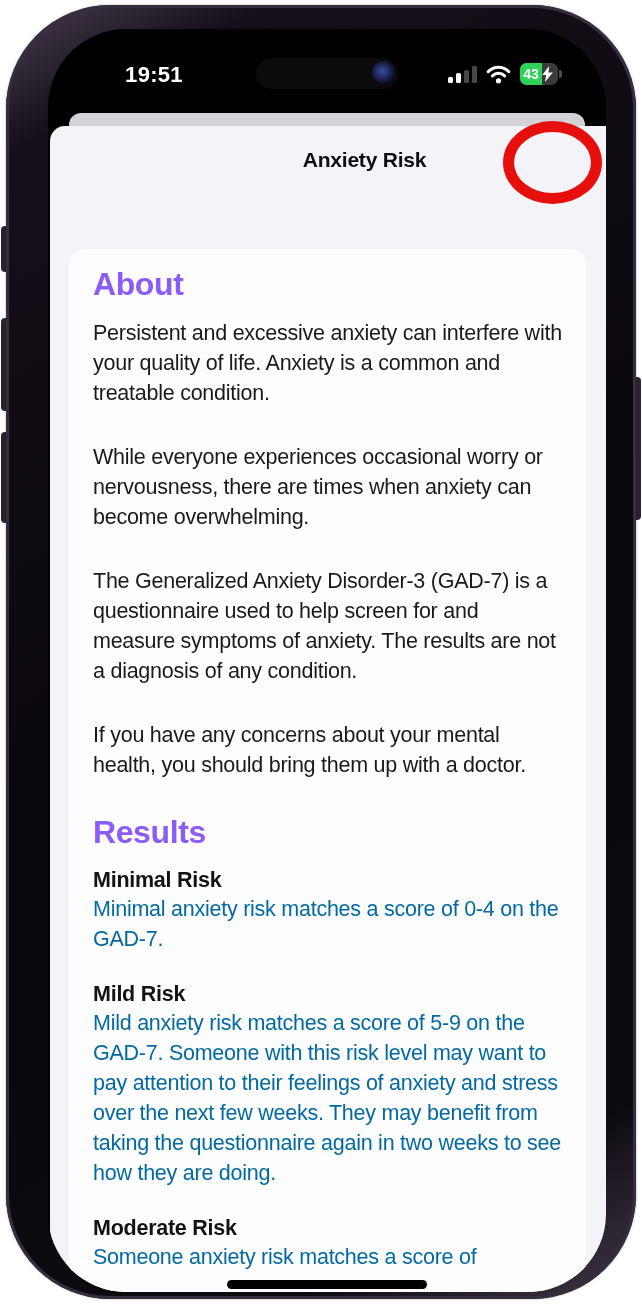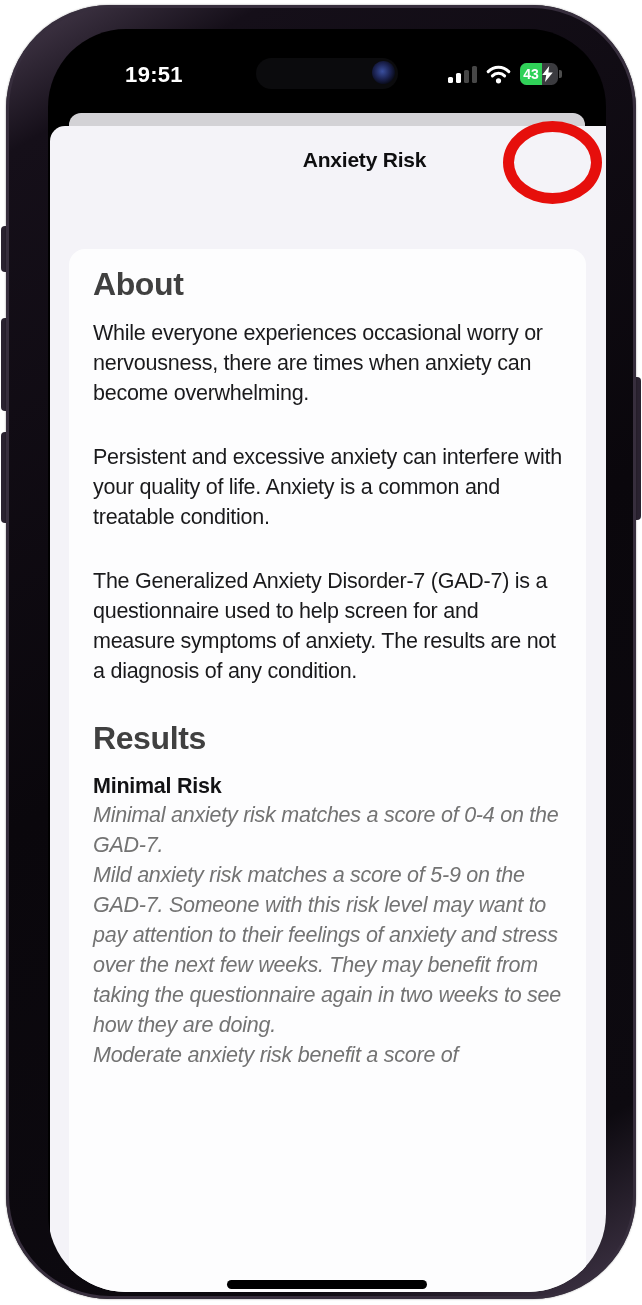--- a/index.html
+++ b/index.html
@@ -54,26 +54,26 @@
            border-radius:15px 15px 0 0; background:#f4f3f8; }
   .navbar { position:absolute; left:0; top:0; width:100%; height:64px; }
   .nav-title { position:absolute; left:0; right:0; top:22px; text-align:center;
                font-size:21px; font-weight:700; color:#0e0e10; letter-spacing:-0.2px; }
   .done-btn { position:absolute; right:20px; top:22px; font-size:21px; font-weight:600;
               color:#000000; background:none; border:none; cursor:pointer;
               font-family:"Liberation Sans",sans-serif; letter-spacing:-0.2px; }
 
   .card { position:absolute; left:19px; top:123px; width:517px; height:1160px;
           background:#fdfdfe; border-radius:16px; padding:17px 24px 0 24px; }
-  .h-big { font-size:32px; font-weight:700; color:#404040; letter-spacing:-0.4px; margin-bottom:15px; }
+  .h-big { font-size:32px; font-weight:700; color:#8b5cf6; letter-spacing:-0.4px; margin-bottom:15px; }
   .para { font-size:21.5px; line-height:30px; color:#1a1a1c; letter-spacing:-0.25px; margin-bottom:34px; }
   .results-h { margin-top:6px; }
   .item-title { font-size:21.5px; line-height:28px; font-weight:700; color:#131315;
                 letter-spacing:-0.25px; margin-top:26px; }
-  .item-body { font-size:21.5px; line-height:30px; color:#737373; letter-spacing:-0.25px;font-style:italic; }
+  .item-body { font-size:21.5px; line-height:30px; color:#0369a1; letter-spacing:-0.25px; }
 
   .home-indicator { position:absolute; left:179px; bottom:3px; width:200px; height:9px;
                     border-radius:5px; background:#000; z-index:5; }
 
   
   .red-oval { position:absolute; left:503px; top:121px; width:99px; height:83px;
               border:11px solid #e60f0c; border-radius:50%; z-index:10; }
 </style>
 </head>
 <body>
@@ -120,37 +120,40 @@
       <div class="underlay-card"></div>
 
       <div class="sheet">
         <div class="navbar">
           <div class="nav-title">Anxiety Risk</div>
           <button class="done-btn">Done</button>
         </div>
 
         <div class="card">
           <div class="h-big">About</div>
+          <p class="para">Persistent and excessive anxiety can interfere with your quality of life. Anxiety is a common and treatable condition.</p>
           <p class="para">While everyone experiences occasional worry or nervousness, there are times when anxiety can become overwhelming.</p>
-          <p class="para">Persistent and excessive anxiety can interfere with your quality of life. Anxiety is a common and treatable condition.</p>
-          <p class="para">The Generalized Anxiety Disorder-7 (GAD-7) is a questionnaire used to help screen for and measure symptoms of anxiety. The results are not a diagnosis of any condition.</p>
+          <p class="para">The Generalized Anxiety Disorder-3 (GAD-7) is a questionnaire used to help screen for and measure symptoms of anxiety. The results are not a diagnosis of any condition.</p>
+          <p class="para">If you have any concerns about your mental health, you should bring them up with a doctor.</p>
 
           <div class="h-big results-h">Results</div>
 
           <div>
             <div class="item-title" style="margin-top:0">Minimal Risk</div>
             <div class="item-body">Minimal anxiety risk matches a score of 0-4 on the GAD-7.</div>
           </div>
 
           <div>
+            <div class="item-title">Mild Risk</div>
             <div class="item-body">Mild anxiety risk matches a score of 5-9 on the GAD-7. Someone with this risk level may want to pay attention to their feelings of anxiety and stress over the next few weeks. They may benefit from taking the questionnaire again in two weeks to see how they are doing.</div>
           </div>
 
           <div>
-            <div class="item-body">Moderate anxiety risk benefit a score of</div>
+            <div class="item-title">Moderate Risk</div>
+            <div class="item-body">Someone anxiety risk matches a score of</div>
           </div>
         </div>
       </div>
 
       <div class="home-indicator"></div>
     </div>
   </div>
 
   <div class="red-oval"></div>
 </div>

